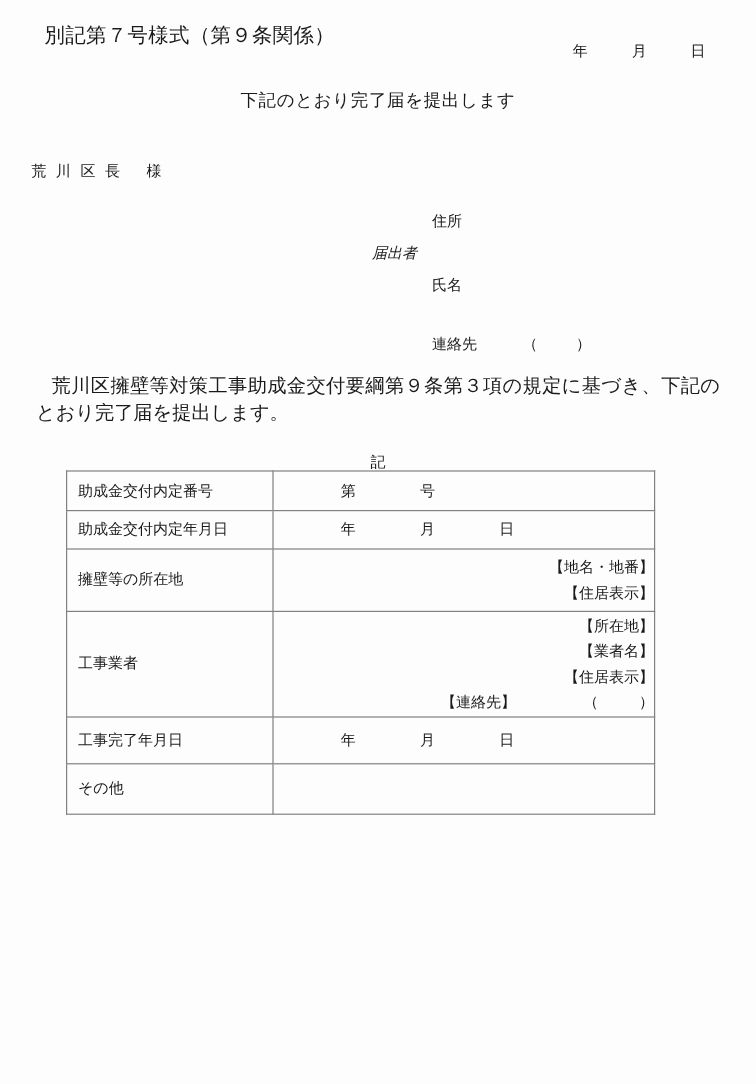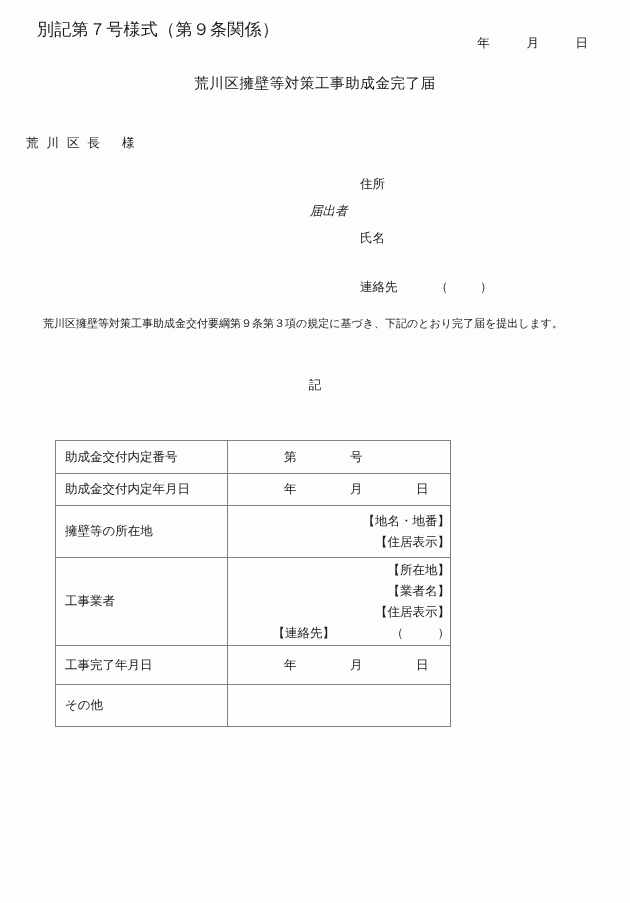--- a/index.html
+++ b/index.html
@@ -106,42 +106,42 @@
     display: inline-block;
     margin-left: 32px;
   }
 
   
   .body-text {
     position: absolute;
     left: 30px;
     top: 312px;
     width: 570px;
-    font-size: 11px;
+    font-size: 16px;
     line-height: 22px;
     text-indent: 13px;
     text-align: justify;
   }
 
   
   .ki {
     position: absolute;
     left: 0;
     right: 0;
     top: 377px;
     text-align: center;
     font-size: 12.5px;
   }
 
   
   .form-table {
     position: absolute;
     left: 55px;
-    top: 440px;
-    width: 396px;
+    top: 392px;
+    width: 491px;
     border-collapse: collapse;
     font-size: 12.5px;
   }
   .form-table td {
     border: 1px solid #808080;
     vertical-align: middle;
     padding: 0;
   }
   .form-table td.label-cell {
     width: 162px;
@@ -191,21 +191,21 @@
 <div class="page">
 
   <div class="form-number">別記第７号様式（第９条関係）</div>
 
   <div class="date-line">
     <span class="slot">年</span>
     <span class="slot">月</span>
     <span class="slot">日</span>
   </div>
 
-  <div class="doc-title">荒川区擁壁等対策工事助成金完了届</div>
+  <div class="doc-title">下記のとおり完了届を提出します</div>
 
   <div class="addressee">
     <span class="spaced">荒川区長</span><span class="honorific">様</span>
   </div>
 
   <div class="submitter">
     <div class="submitter-row">
       <span class="submitter-field">住所</span>
     </div>
     <div class="submitter-row">

